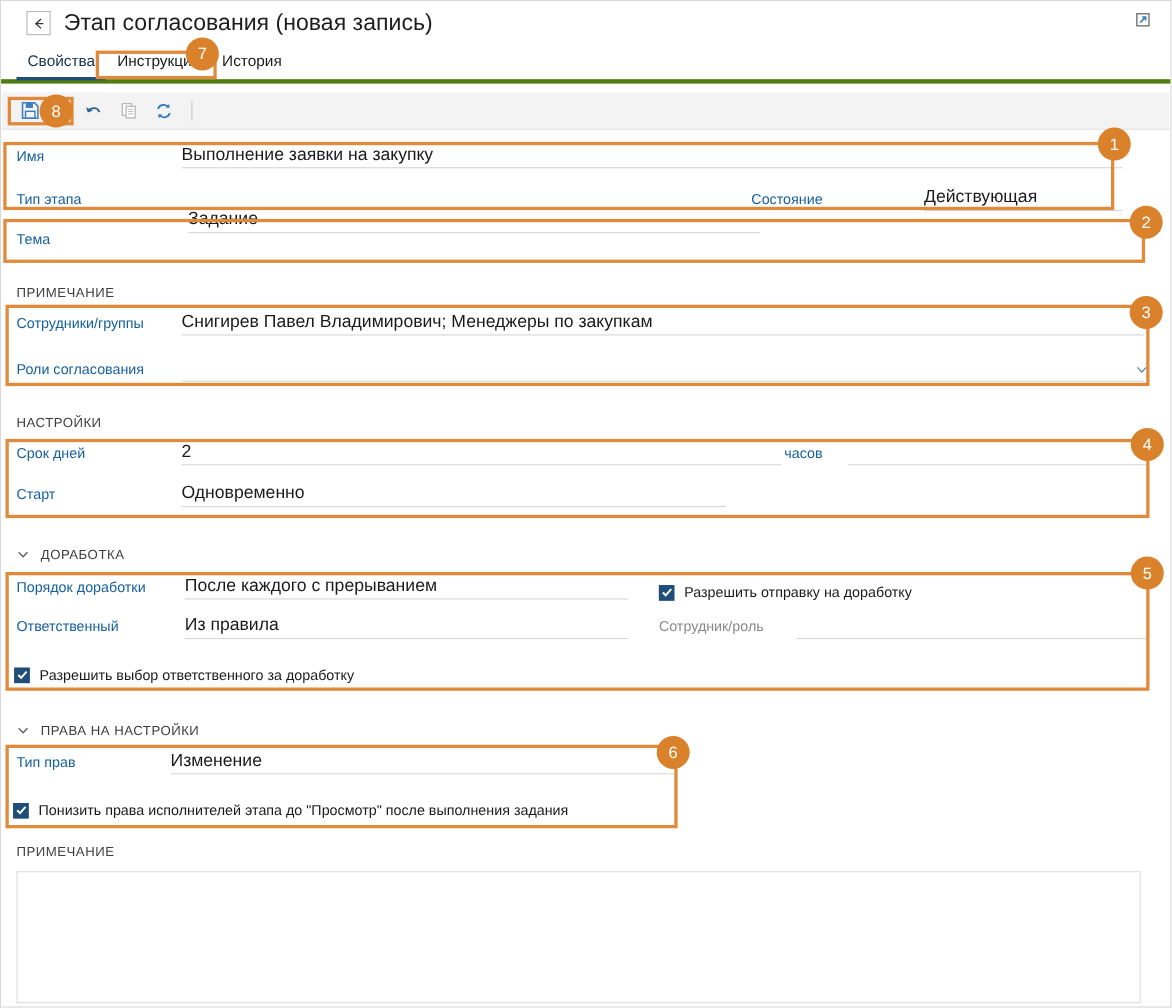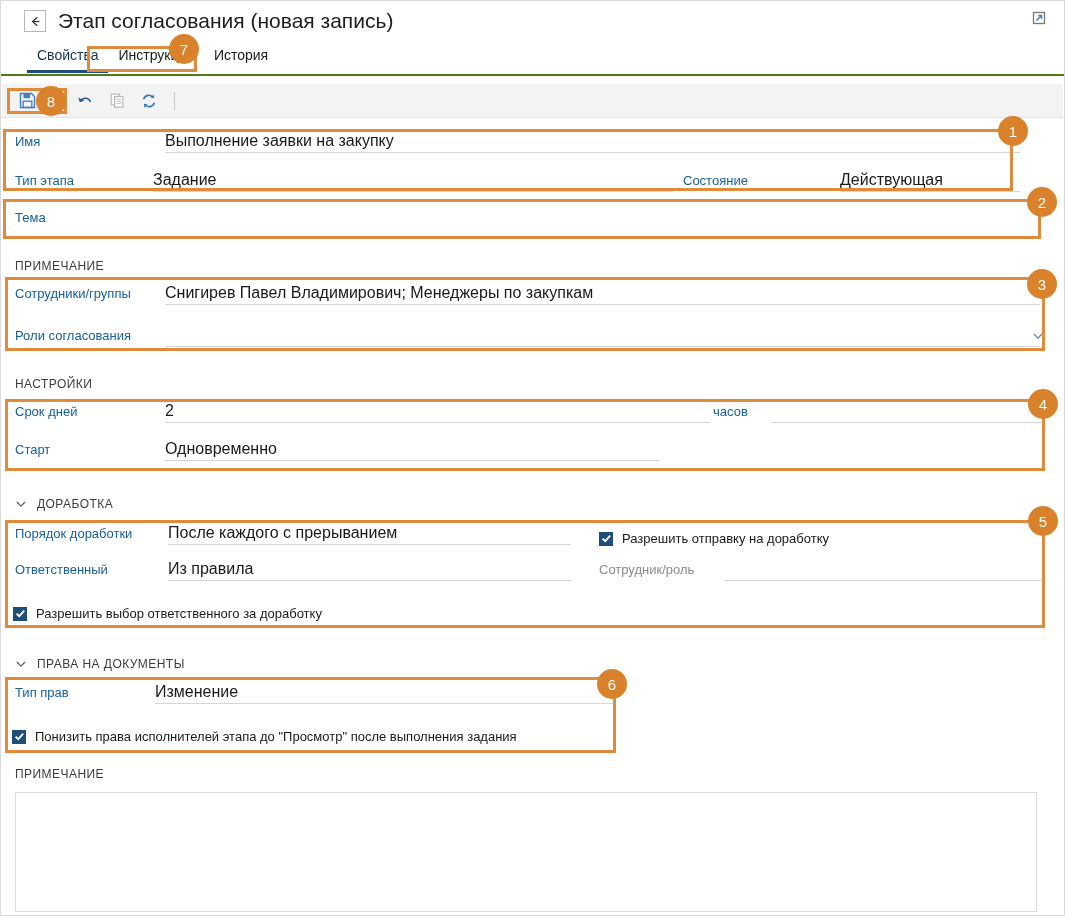--- a/index.html
+++ b/index.html
@@ -35,22 +35,22 @@
   }
   .page-title {
     margin-left: 12px;
     font-size: 21px; font-weight: 400; color: #1d1d1d;
     white-space: nowrap;
   }
 
   
   .tabstrip {
     position: absolute; left: 0; top: 44px; width: 100%; height: 31px;
-    border-bottom: 2px solid #4d7c0f;
-    display: flex; align-items: flex-start; padding-left: 26px;
+    border-bottom: 4px solid #4d7c0f;
+    display: flex; align-items: center; padding-left: 14px;
   }
   .tab {
     font-size: 14px; color: #1a1a1a;
     padding: 2px 10px 9px 10px;
     cursor: pointer; position: relative; white-space: nowrap;
   }
   .tab.active { color: #14314f; }
   .tab.active::after {
     content: ""; position: absolute; left: 0; right: 0; bottom: -1px;
     height: 3px; background: #1f4e79;
@@ -211,21 +211,21 @@
 
   <div class="body">
 
     <div class="row" style="left:14px; top:12px; width:1040px;">
       <div class="flabel">Имя</div>
       <div class="fval" style="left:150px; width:855px;">Выполнение заявки на закупку</div>
     </div>
 
     <div class="row" style="left:14px; top:51px; width:1040px;">
       <div class="flabel">Тип этапа</div>
-      <div class="fval" style="left:138px; width:520px;">Задание</div>
+      <div class="fval" style="left:156px; width:520px;margin-top:20px;">Задание</div>
       <div class="flabel" style="left:668px;">Состояние</div>
       <div class="fval" style="left:825px; width:180px;">Действующая</div>
     </div>
 
     <div class="row" style="left:14px; top:88px; width:1040px;">
       <div class="flabel">Тема</div>
     </div>
 
     <div class="section-caption" style="left:14px; top:140px;">ПРИМЕЧАНИЕ</div>
 
@@ -293,21 +293,21 @@
         </svg>
       </div>
       <div class="cb-label">Разрешить выбор ответственного за доработку</div>
     </div>
 
     <div class="collapse-chevron" style="left:14px; top:539px;">
       <svg width="12" height="12" viewBox="0 0 12 12" aria-hidden="true">
         <path d="M2 4 L6 8.2 L10 4" fill="none" stroke="#5f5f5f" stroke-width="1.2"></path>
       </svg>
     </div>
-    <div class="section-caption" style="left:36px; top:538px;">ПРАВА НА ДОКУМЕНТЫ</div>
+    <div class="section-caption" style="left:36px; top:538px;">ПРАВА НА НАСТРОЙКИ</div>
 
     <div class="row" style="left:14px; top:563px; width:600px;">
       <div class="flabel">Тип прав</div>
       <div class="fval" style="left:140px; width:460px;">Изменение</div>
     </div>
 
     <div class="cb-row" style="left:11px; top:610px;">
       <div class="cbox">
         <svg width="11" height="11" viewBox="0 0 11 11" aria-hidden="true">
           <path d="M1.6 5.6 L4.2 8.2 L9.2 2.6" fill="none" stroke="#fff" stroke-width="1.8"></path>

